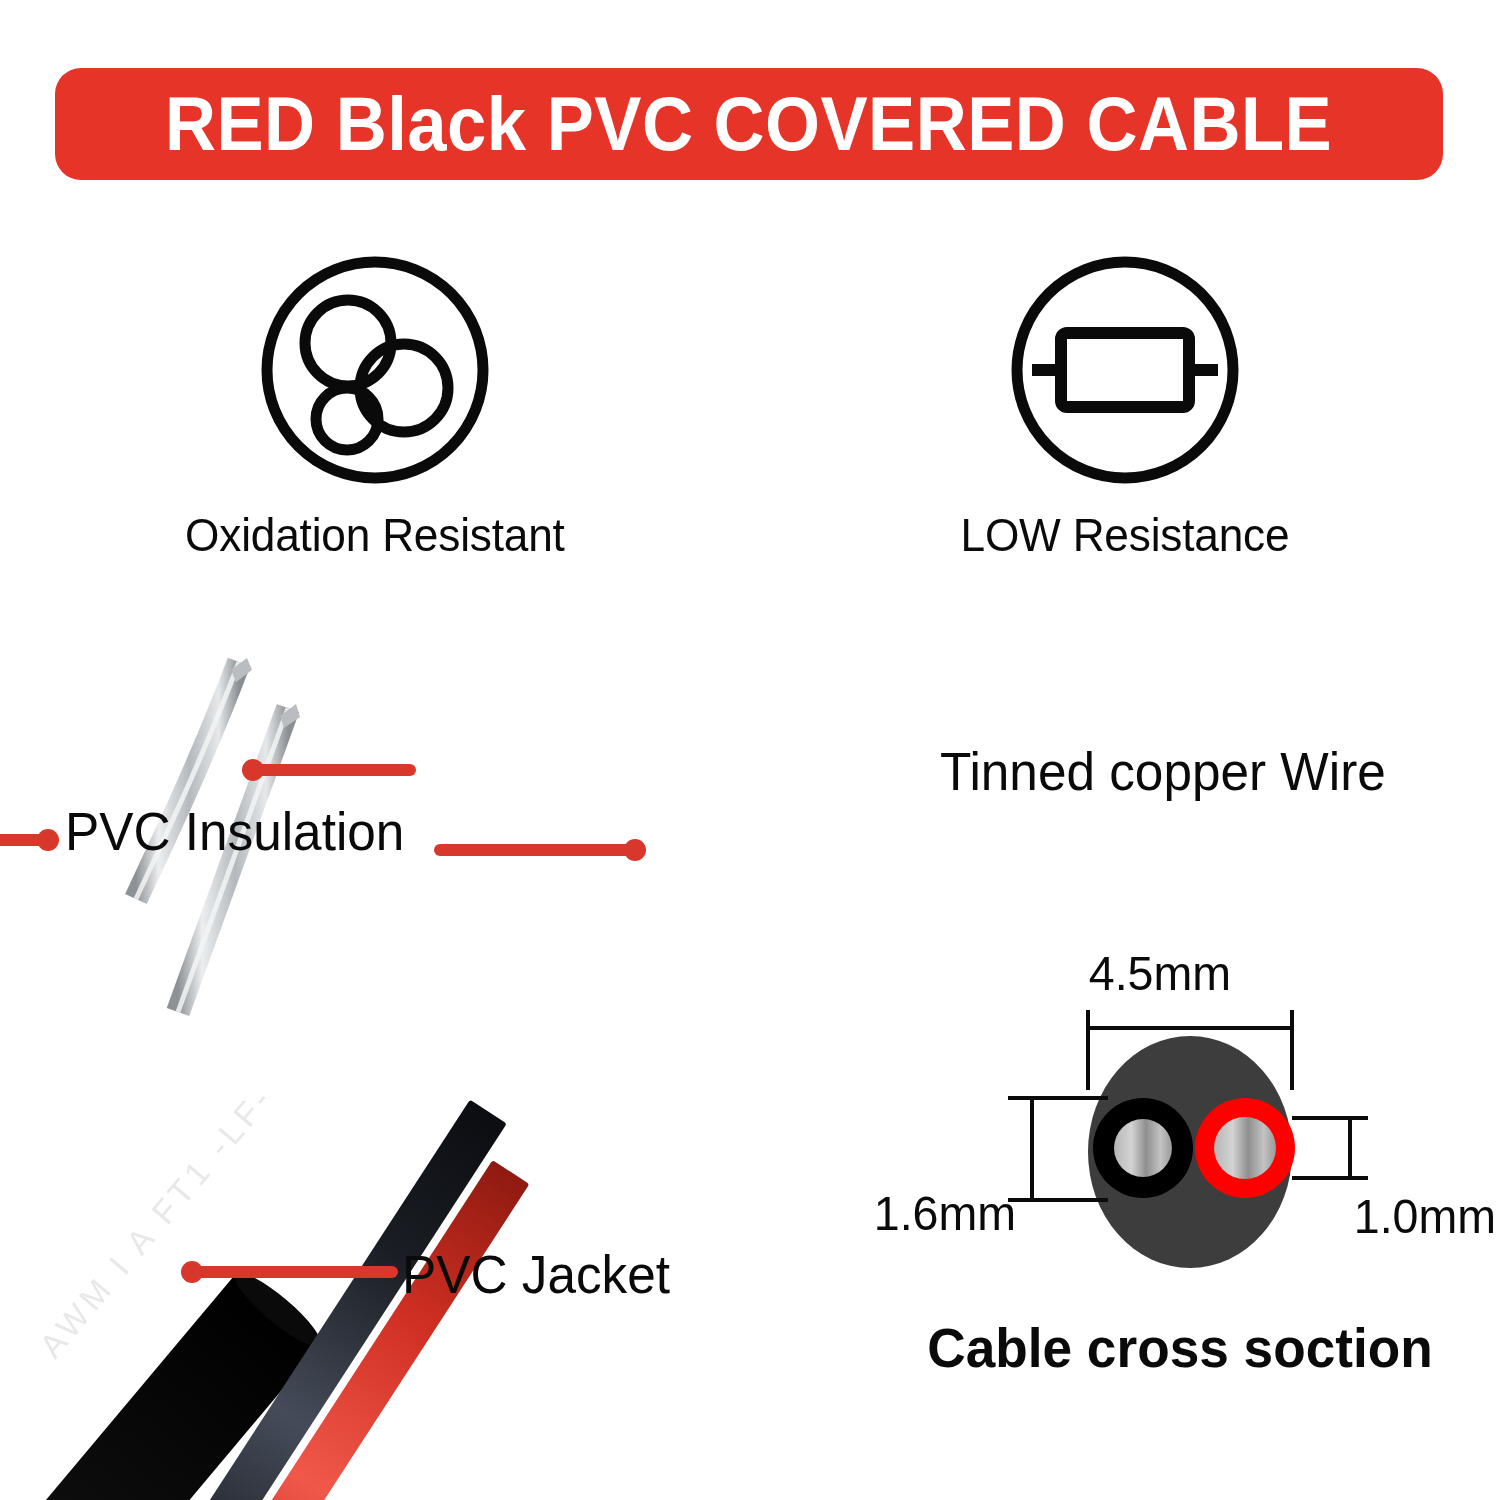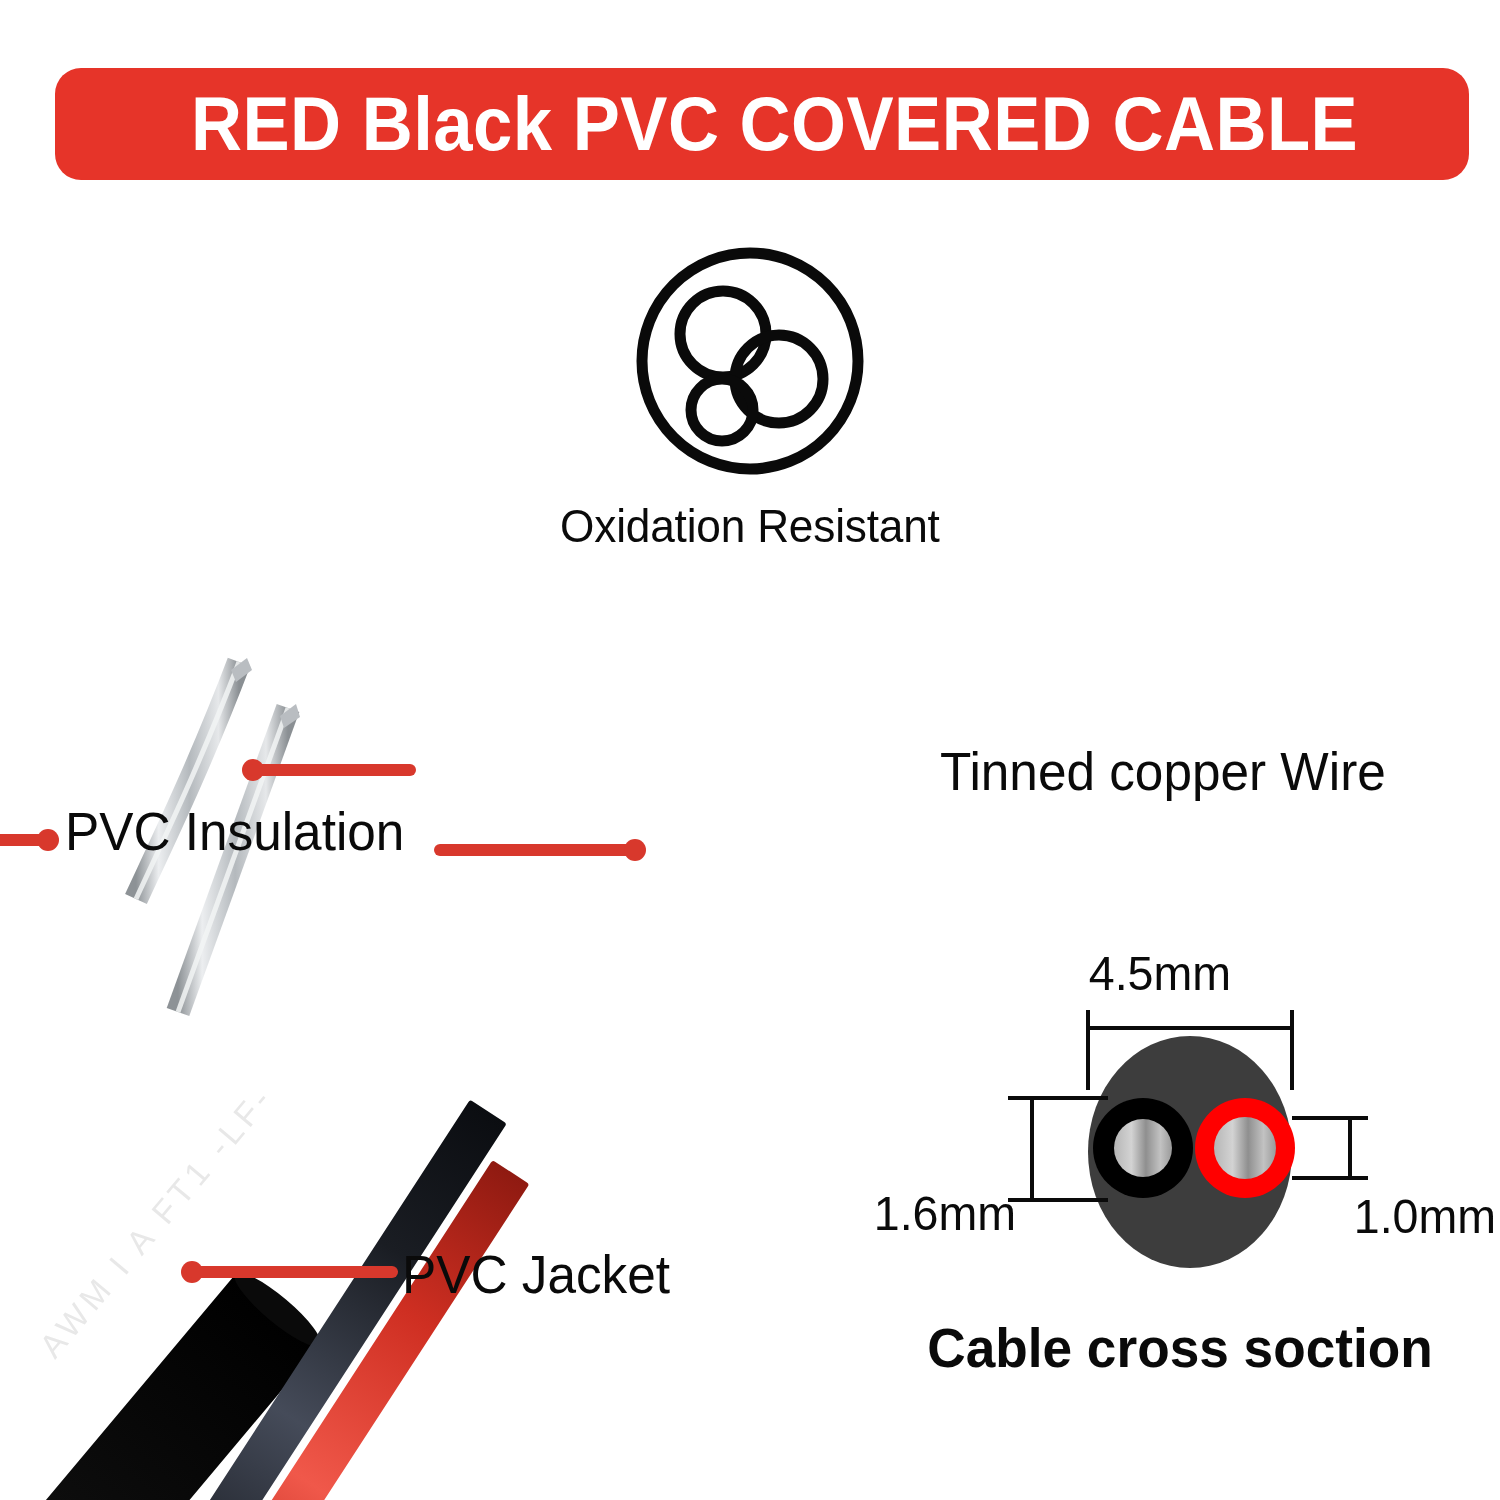--- a/index.html
+++ b/index.html
@@ -21,21 +21,20 @@
     position: absolute;
     left: 55px;
     top: 68px;
     width: 1388px;
     height: 112px;
     background: #E63429;
     border-radius: 26px;
     display: flex;
     align-items: center;
     justify-content: center;
-    padding-left: 26px;
   }
   #header-title {
     color: #FFFFFF;
     font-family: "Liberation Sans Narrow", "Liberation Sans", sans-serif;
     font-size: 76px;
     font-weight: bold;
     letter-spacing: 0.5px;
     white-space: nowrap;
     transform: scaleX(0.93);
     transform-origin: center;
@@ -44,21 +43,21 @@
 
   
   #feature-row {
     position: absolute;
     left: 0;
     top: 232px;
     width: 1500px;
     height: 330px;
     display: flex;
     justify-content: space-around;
-    align-items: center;
+    align-items: flex-end;
   }
   .feature-item {
     width: 430px;
     display: flex;
     flex-direction: column;
     align-items: center;
   }
   .feature-icon {
     width: 238px;
     height: 238px;
@@ -142,20 +141,29 @@
     <svg class="feature-icon" viewBox="0 0 238 238">
       <circle cx="119" cy="119" r="108" fill="none" stroke="#0a0a0a" stroke-width="11"></circle>
       <circle cx="92" cy="92" r="43" fill="none" stroke="#0a0a0a" stroke-width="11"></circle>
       <circle cx="148" cy="137" r="44" fill="none" stroke="#0a0a0a" stroke-width="11"></circle>
       <circle cx="91" cy="168" r="31" fill="none" stroke="#0a0a0a" stroke-width="11"></circle>
     </svg>
     <div class="feature-label">Oxidation Resistant</div>
   </div>
 
 
+  <div class="feature-item">
+    <svg class="feature-icon" viewBox="0 0 238 238">
+      <circle cx="119" cy="119" r="108" fill="none" stroke="#0a0a0a" stroke-width="11"></circle>
+      <rect x="55" y="82" width="128" height="74" rx="6" ry="6" fill="none" stroke="#0a0a0a" stroke-width="12"></rect>
+      <line x1="26" y1="119" x2="56" y2="119" stroke="#0a0a0a" stroke-width="12"></line>
+      <line x1="182" y1="119" x2="212" y2="119" stroke="#0a0a0a" stroke-width="12"></line>
+    </svg>
+    <div class="feature-label">LOW Resistance</div>
+  </div>
 
 </div>
 
 <svg id="cable-illustration" viewBox="0 0 900 900">
   <defs>
     <linearGradient id="gradJacket" x1="0" y1="0" x2="1" y2="0">
       <stop offset="0%" stop-color="#1c1c1c"></stop>
       <stop offset="22%" stop-color="#4a4a4a"></stop>
       <stop offset="48%" stop-color="#0d0d0d"></stop>
       <stop offset="100%" stop-color="#000000"></stop>

